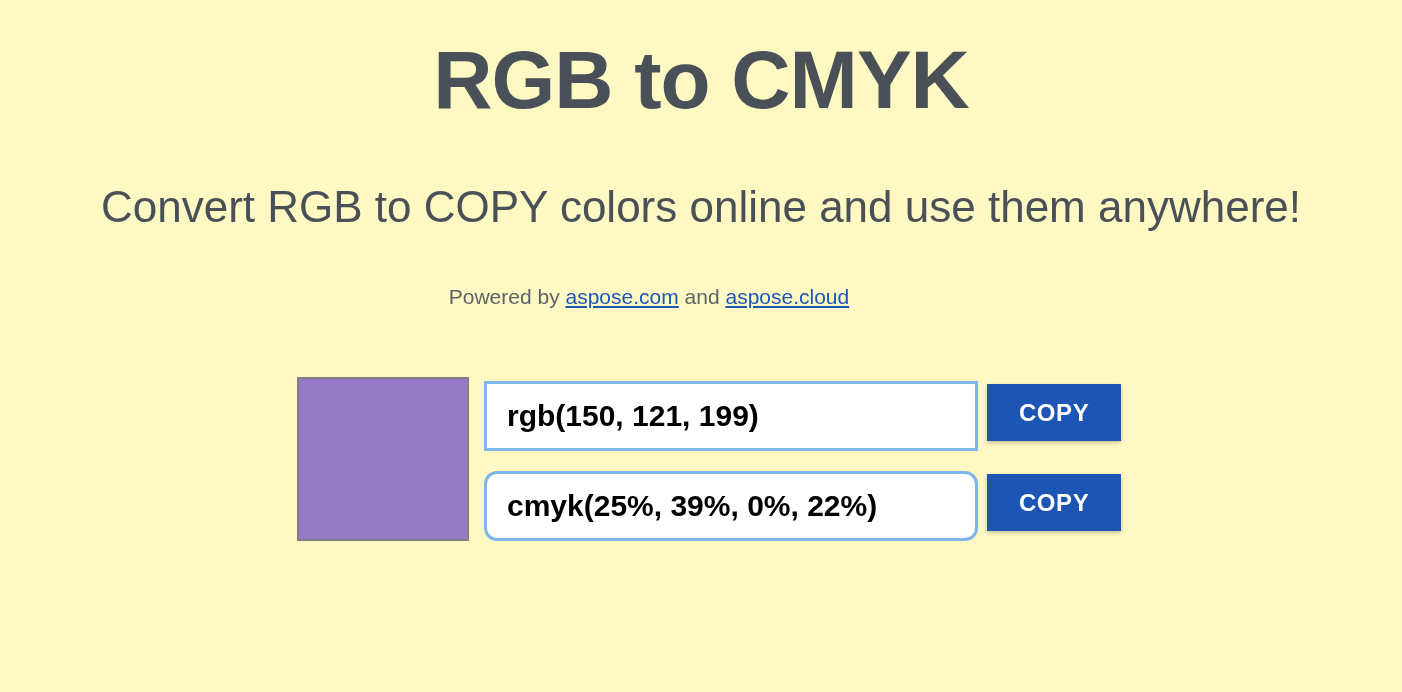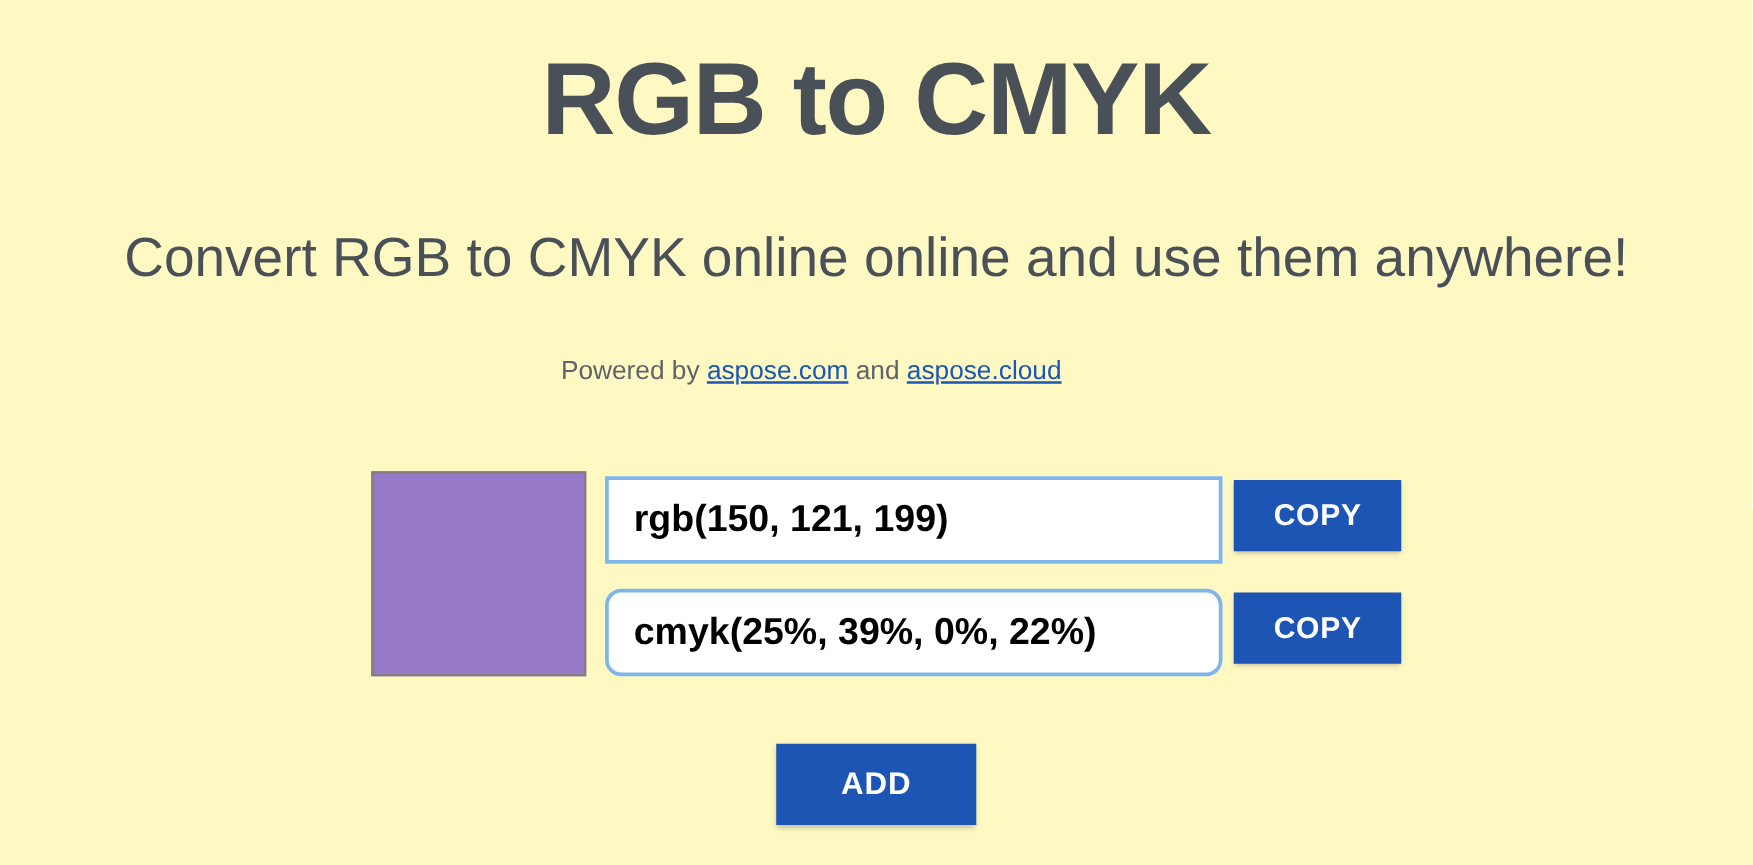--- a/index.html
+++ b/index.html
@@ -149,21 +149,21 @@
     cursor: pointer;
   }
 </style>
 </head>
 <body>
 
 <div class="page">
 
   <h1 class="page-title">RGB to CMYK</h1>
 
-  <div class="page-subtitle">Convert RGB to CMYK online online and use them anywhere!</div>
+  <div class="page-subtitle">Convert RGB to COPY colors online and use them anywhere!</div>
 
   <div class="powered-by"><span>Powered by </span><a href="#" style="color: rgb(26, 86, 184);">aspose.com</a><span> and </span><a href="#" style="color: rgb(26, 86, 184);">aspose.cloud</a></div>
 
   <div class="converter">
 
     <div class="swatch" id="swatch" style="background: rgb(150, 121, 199); border-color: rgb(128, 128, 128);"></div>
 
     <div class="rows">
 
       <div class="row">
@@ -172,17 +172,14 @@
       </div>
 
       <div class="row">
         <div class="value-field" style="border-color: rgb(126, 182, 236); border-radius: 13px;">cmyk(25%, 39%, 0%, 22%)</div>
         <button class="copy-button" style="background: rgb(28, 85, 179);">COPY</button>
       </div>
 
     </div>
   </div>
 
-  <div class="add-row">
-    <button class="add-button" style="background: rgb(28, 85, 179);">ADD</button>
-  </div>
 
 </div>
 
 </body></html>

